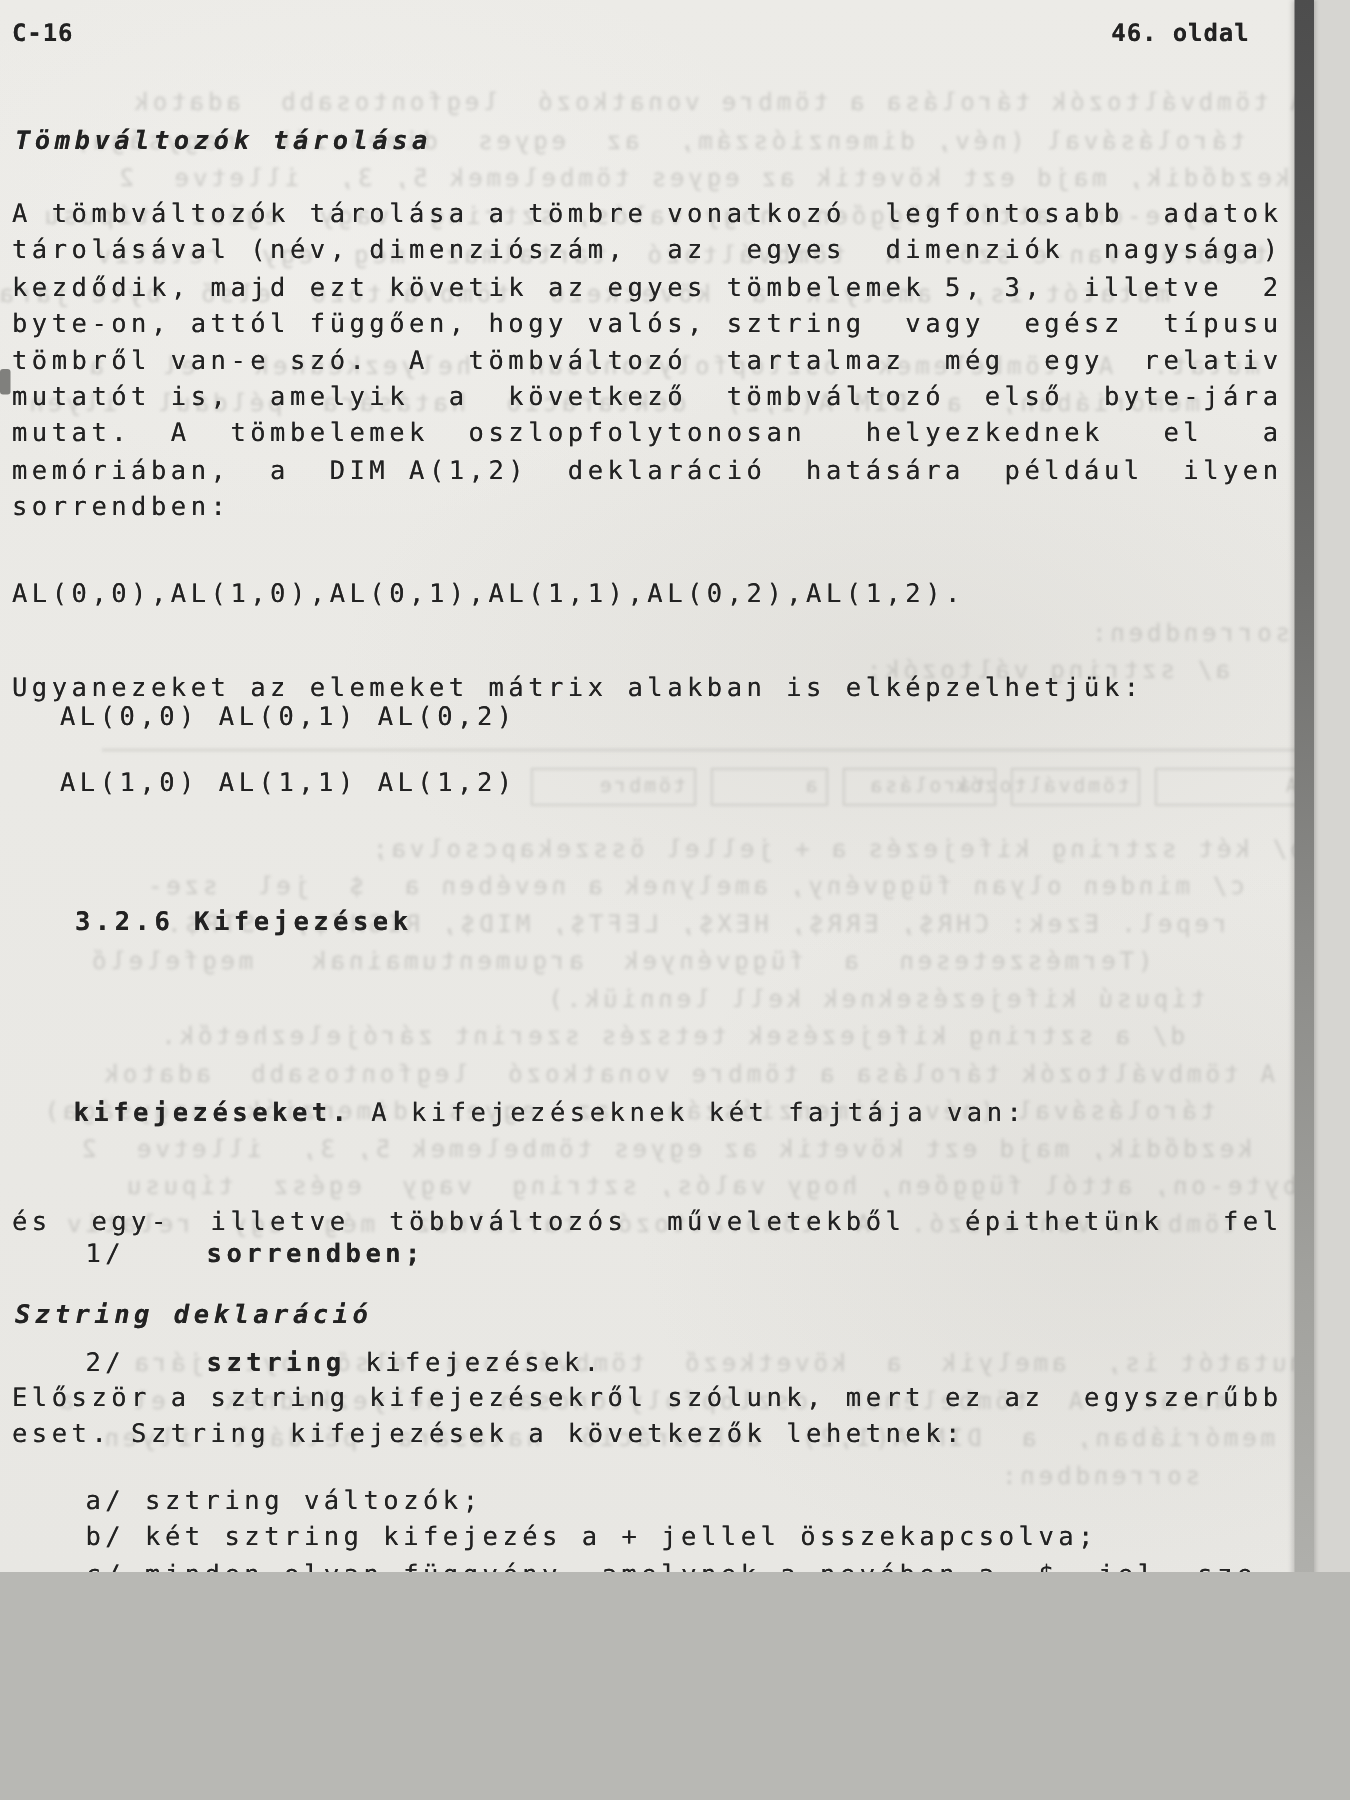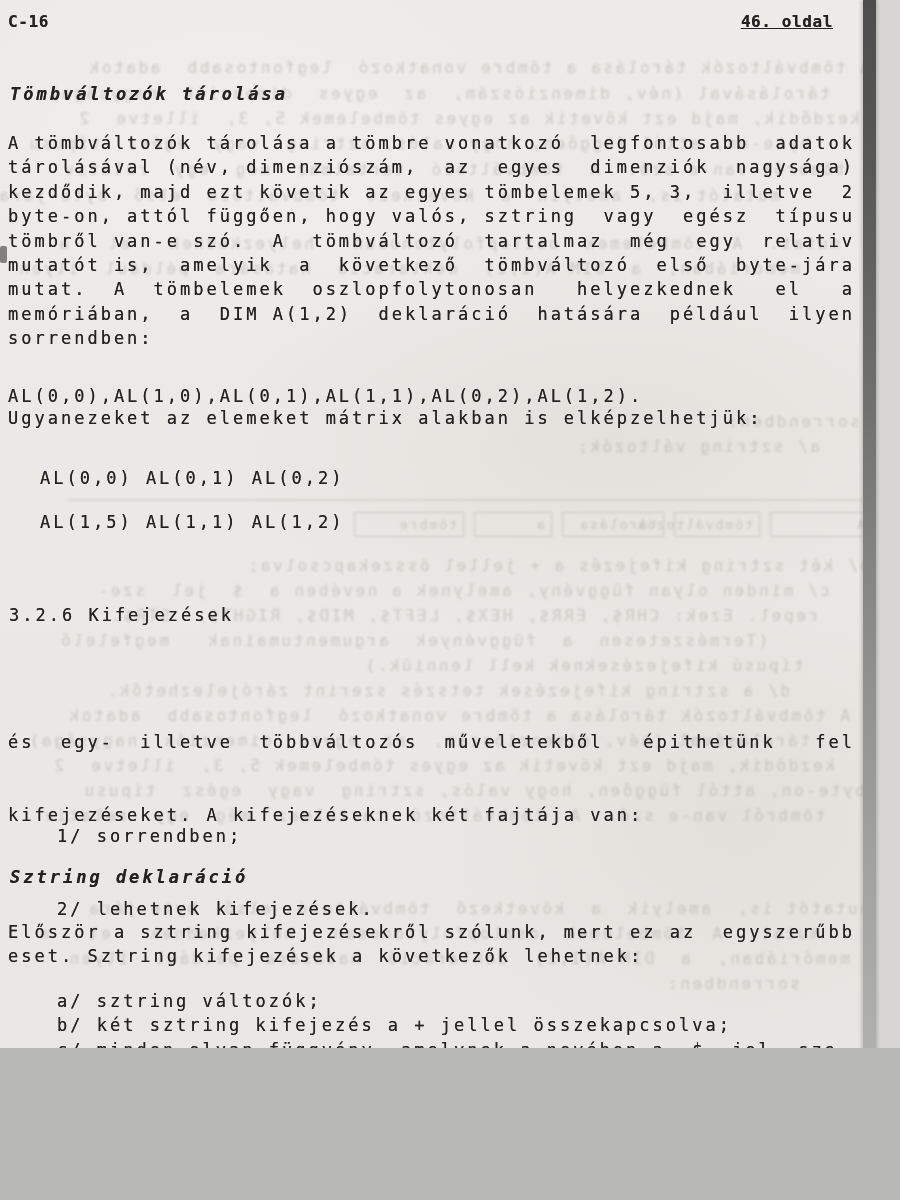--- a/index.html
+++ b/index.html
@@ -12,23 +12,23 @@
       linear-gradient(#ecebe7, #e8e7e3);
     font-family:"DejaVu Sans Mono", monospace;
     color:#222;
   }
   .t{
     position:absolute;white-space:pre;
     font-size:17px;line-height:24.4px;letter-spacing:3px;
     text-shadow:0 0 0.4px rgba(30,30,30,.75);
   }
   .hdr{font-size:16px;letter-spacing:0.6px;font-weight:bold;}
-  .right{right:67px;text-align:right;text-decoration:underline;}
+  .right{right:67px;text-align:right;}
   .title{font-weight:bold;font-style:italic;}
-  .b{font-weight:normal;}
+  .b{font-weight:bold;margin-left:41px;}
   
   .band{
     position:absolute;left:863px;top:0;width:13px;height:1200px;z-index:5;
     background:linear-gradient(180deg,#4d4d4d 0%,#585857 14%,#6e6e6c 32%,#8b8b88 52%,#a2a29e 72%,#b0b0ac 88%,#b6b6b2 100%);
     box-shadow:-2px 0 3px rgba(90,90,88,.25), 2px 0 2px rgba(90,90,88,.2);
   }
   .edge{position:absolute;left:876px;top:0;width:24px;height:1200px;background:#d6d5d1;z-index:4;}
   .smudge1{position:absolute;left:0;top:246px;width:7px;height:17px;background:rgba(40,40,38,.55);border-radius:2px;filter:blur(.5px);z-index:6;}
   .smudge2{position:absolute;left:27px;top:1190px;width:9px;height:4px;background:rgba(60,60,58,.45);border-radius:2px;filter:blur(.6px);z-index:6;}
   
@@ -102,35 +102,35 @@
 kezdődik, majd ezt követik az egyes tömbelemek 5, 3,  illetve  2
 byte-on, attól függően, hogy valós, sztring  vagy  egész  típusu
 tömbről van-e szó.  A  tömbváltozó  tartalmaz  még  egy  relativ
 mutatót is,  amelyik  a  következő  tömbváltozó  első  byte-jára
 mutat.  A  tömbelemek  oszlopfolytonosan   helyezkednek   el   a
 memóriában,  a  DIM A(1,2)  deklaráció  hatására  például  ilyen
 sorrendben:</div>
 
     <div class="t" style="left:8px;top:384px">AL(0,0),AL(1,0),AL(0,1),AL(1,1),AL(0,2),AL(1,2).</div>
 
-    <div class="t" style="left:8px;top:406px">Ugyanezeket az elemeket mátrix alakban is elképzelhetjük:</div>
+    <div class="t" style="left:8px;top:447px">Ugyanezeket az elemeket mátrix alakban is elképzelhetjük:</div>
 
     <div class="t" style="left:40px;top:466px">AL(0,0) AL(0,1) AL(0,2)</div>
-    <div class="t" style="left:40px;top:510px">AL(1,5) AL(1,1) AL(1,2)</div>
+    <div class="t" style="left:40px;top:510px">AL(1,0) AL(1,1) AL(1,2)</div>
 
     <div class="t b" style="left:9px;top:603px">3.2.6 Kifejezések</div>
 
     <div class="t" style="left:8px;top:681px">
+      <div><span class="b">kifejezéseket.</span><span> A kifejezéseknek két fajtája van:</span></div>
       <div>és  egy-  illetve  többváltozós  műveletekből   épithetünk   fel</div>
-      <div><span class="b">kifejezéseket.</span><span> A kifejezéseknek két fajtája van:</span></div>
     </div>
 
     <div class="t" style="left:57px;top:775px">
       <div><span>1/ </span><span class="b">sorrendben;</span><span></span></div>
-      <div><span>2/ </span><span class="b">lehetnek</span><span> kifejezések.</span></div>
+      <div><span>2/ </span><span class="b">sztring</span><span> kifejezések.</span></div>
     </div>
 
     <div class="t title" style="left:10px;top:865px">Sztring deklaráció</div>
 
     <div class="t" style="left:8px;top:920px">Először a sztring kifejezésekről szólunk, mert ez az  egyszerűbb
 eset. Sztring kifejezések a következők lehetnek:</div>
 
     <div class="t" style="left:57px;top:989px">a/ sztring változók;
 b/ két sztring kifejezés a + jellel összekapcsolva;
 c/ minden olyan függvény, amelynek a nevében a  $  jel  sze-

